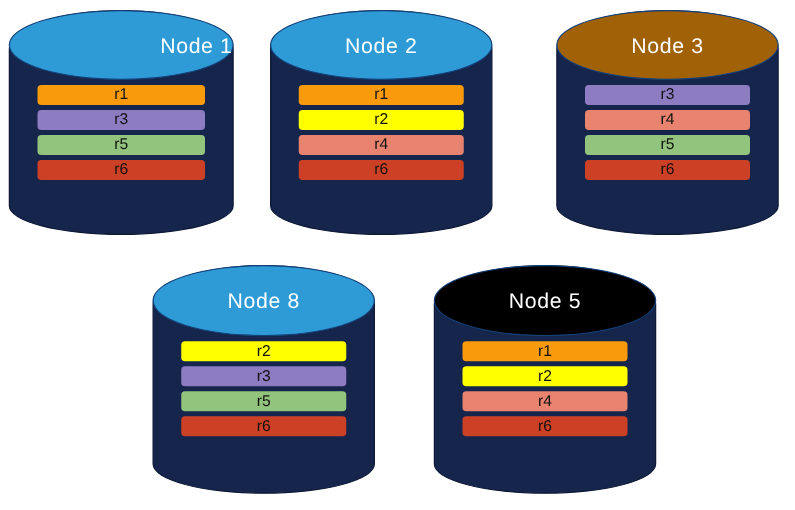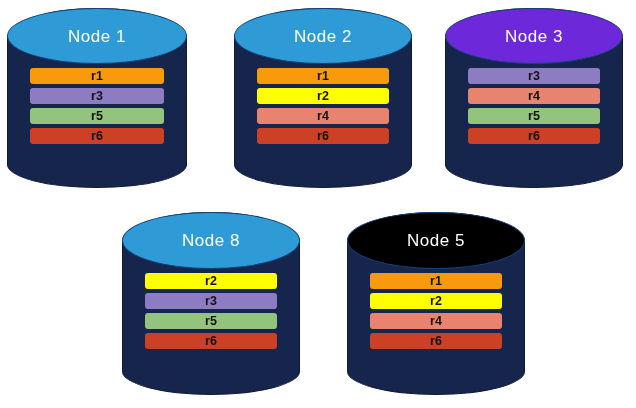--- a/index.html
+++ b/index.html
@@ -80,51 +80,51 @@
     height: 16px;
     border-radius: 3px;
     display: flex;
     align-items: center;
     justify-content: center;
     box-sizing: border-box;
   }
 
   .replica-label {
     font-size: 12.5px;
-    font-weight: bold;
+    font-weight: normal;
     color: #111111;
     line-height: 1;
     transform: translateY(-0.5px);
   }
 </style>
 </head>
 <body>
 
 <div id="cluster-canvas">
     <div class="node" style="left: 7px; top: 8px; width: 180px; height: 180px;">
       <div class="node-body" style="background: rgb(22, 37, 76); border-color: rgb(14, 26, 56);"></div>
-      <div class="node-top" style="background: rgb(46, 155, 214);">
+      <div class="node-top" style="background: rgb(46, 155, 214); justify-content: flex-end;">
         <div class="node-title">Node  1</div>
       </div>
       <div class="replica-stack">
         <div class="replica-bar" style="background: rgb(248, 154, 12);">
           <span class="replica-label">r1</span>
         </div>
         <div class="replica-bar" style="background: rgb(142, 124, 195);">
           <span class="replica-label">r3</span>
         </div>
         <div class="replica-bar" style="background: rgb(147, 196, 125);">
           <span class="replica-label">r5</span>
         </div>
         <div class="replica-bar" style="background: rgb(204, 65, 37);">
           <span class="replica-label">r6</span>
         </div>
       </div>
     </div>
-    <div class="node" style="left: 234px; top: 8px; width: 178px; height: 180px;">
+    <div class="node" style="left: 216px; top: 8px; width: 178px; height: 180px;">
       <div class="node-body" style="background: rgb(22, 37, 76); border-color: rgb(14, 26, 56);"></div>
       <div class="node-top" style="background: rgb(46, 155, 214);">
         <div class="node-title">Node  2</div>
       </div>
       <div class="replica-stack">
         <div class="replica-bar" style="background: rgb(248, 154, 12);">
           <span class="replica-label">r1</span>
         </div>
         <div class="replica-bar" style="background: rgb(255, 255, 0);">
           <span class="replica-label">r2</span>
@@ -132,21 +132,21 @@
         <div class="replica-bar" style="background: rgb(232, 131, 111);">
           <span class="replica-label">r4</span>
         </div>
         <div class="replica-bar" style="background: rgb(204, 65, 37);">
           <span class="replica-label">r6</span>
         </div>
       </div>
     </div>
     <div class="node" style="left: 445px; top: 8px; width: 178px; height: 180px;">
       <div class="node-body" style="background: rgb(22, 37, 76); border-color: rgb(14, 26, 56);"></div>
-      <div class="node-top" style="background: #6d28d9;">
+      <div class="node-top" style="background: #a16207;">
         <div class="node-title">Node  3</div>
       </div>
       <div class="replica-stack">
         <div class="replica-bar" style="background: rgb(142, 124, 195);">
           <span class="replica-label">r3</span>
         </div>
         <div class="replica-bar" style="background: rgb(232, 131, 111);">
           <span class="replica-label">r4</span>
         </div>
         <div class="replica-bar" style="background: rgb(147, 196, 125);">

